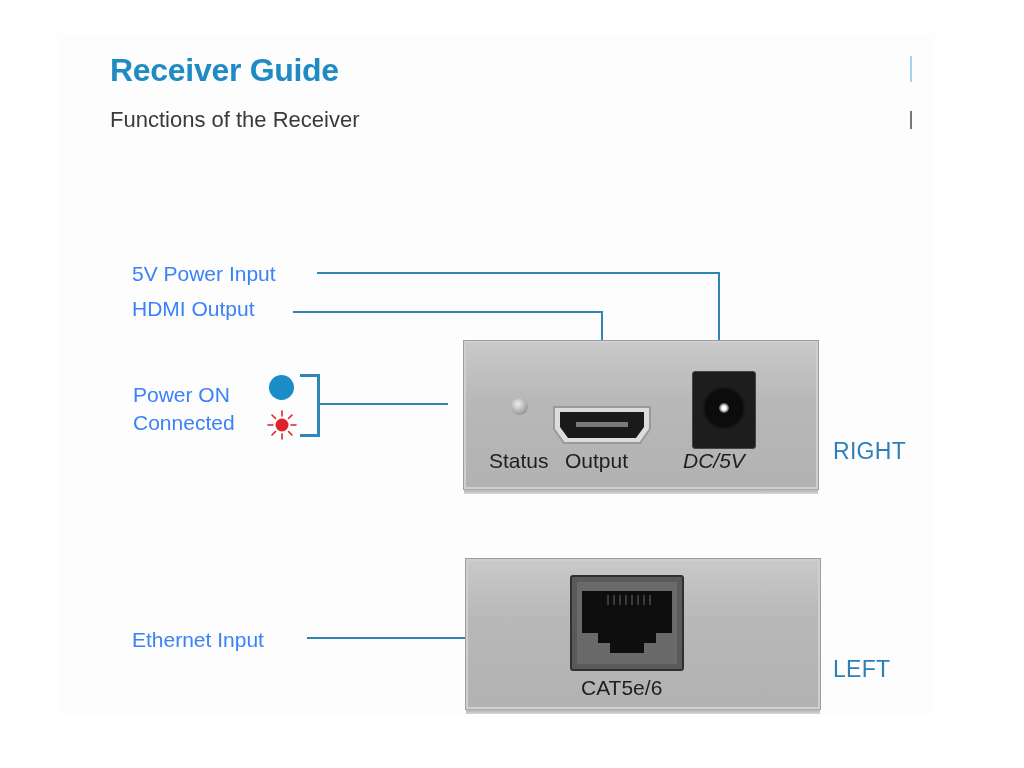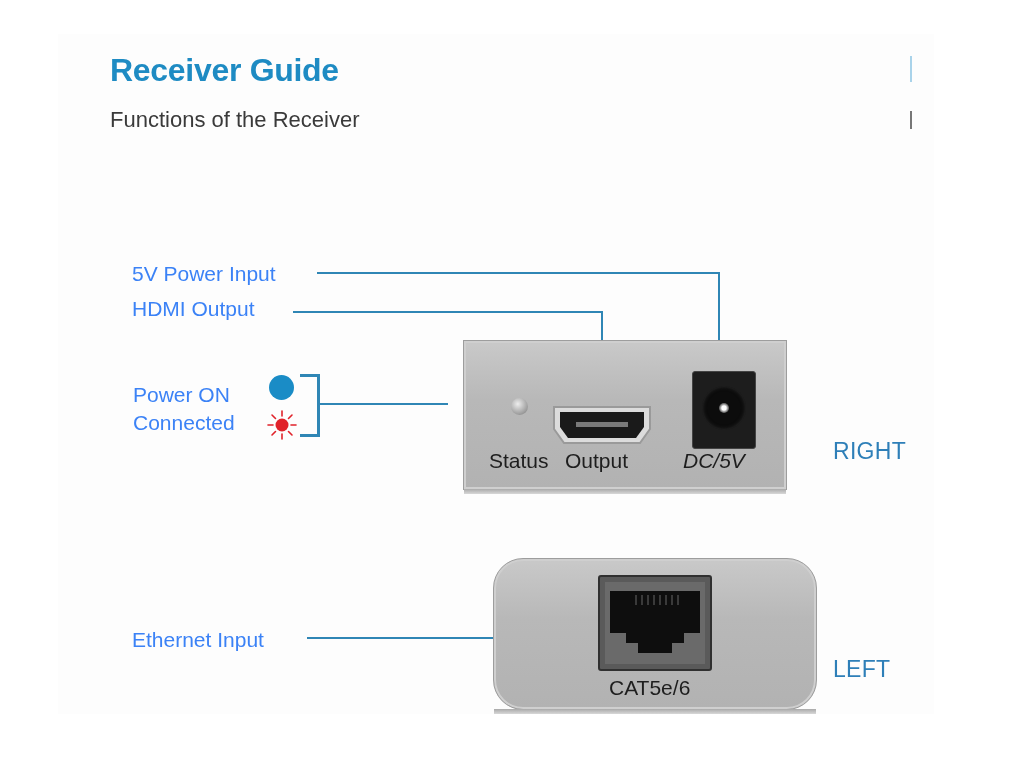--- a/index.html
+++ b/index.html
@@ -35,20 +35,21 @@
   .side-label {
     position:absolute; font-size:23px; color:#2e7fb8; letter-spacing:0.3px;margin-top:36px;
   }
   .line { position:absolute; background:#2f86b5; }
 
   .device {
     position:absolute;
     background:linear-gradient(180deg,#c9c9c9 0%,#b8b8b8 40%,#b2b2b2 100%);
     border:1px solid #9d9d9d;
     box-shadow: inset 0 0 0 2px #cfcfcf;
+    padding-left: 32px;
   }
   .device .bottom-lip {
     position:absolute; left:0; right:0; bottom:-5px; height:5px;
     background:linear-gradient(180deg,#a9a9a9,#d8d8d8);
   }
   .port-caption {
     position:absolute; font-size:21px; color:#1e1e1e; white-space:nowrap;
   }
 
   .led-status {
@@ -129,21 +130,21 @@
     <div class="dc-jack" style="left:228px; top:30px;">
       <div class="ring"></div>
       <div class="pin"></div>
     </div>
     <div class="port-caption" style="left:25px; top:108px;">Status</div>
     <div class="port-caption" style="left:101px; top:108px;">Output</div>
     <div class="port-caption" style="left:219px; top:108px;font-style:italic;">DC/5V</div>
   </div>
   <div class="side-label" style="left:833px; top:402px;">RIGHT</div>
 
-  <div class="device" style="left:493px; top:558px; width:322px; height:150px;border-radius:30px;">
+  <div class="device" style="left:465px; top:558px; width:322px; height:150px;">
     <div class="bottom-lip"></div>
     <svg style="position:absolute; left:104px; top:16px;" width="114" height="96" viewBox="0 0 114 96">
       <rect x="1" y="1" width="112" height="94" rx="2" fill="#5a5a5a" stroke="#303030" stroke-width="2"></rect>
       <rect x="7" y="7" width="100" height="82" fill="#6a6a6a"></rect>
       <path d="M12 16 H102 V58 H86 V68 H74 V78 H40 V68 H28 V58 H12 Z" fill="#0e0e0e"></path>
       <g stroke="#4a4a4a" stroke-width="1.5">
         <line x1="38" y1="20" x2="38" y2="30"></line>
         <line x1="44" y1="20" x2="44" y2="30"></line>
         <line x1="50" y1="20" x2="50" y2="30"></line>
         <line x1="56" y1="20" x2="56" y2="30"></line>

